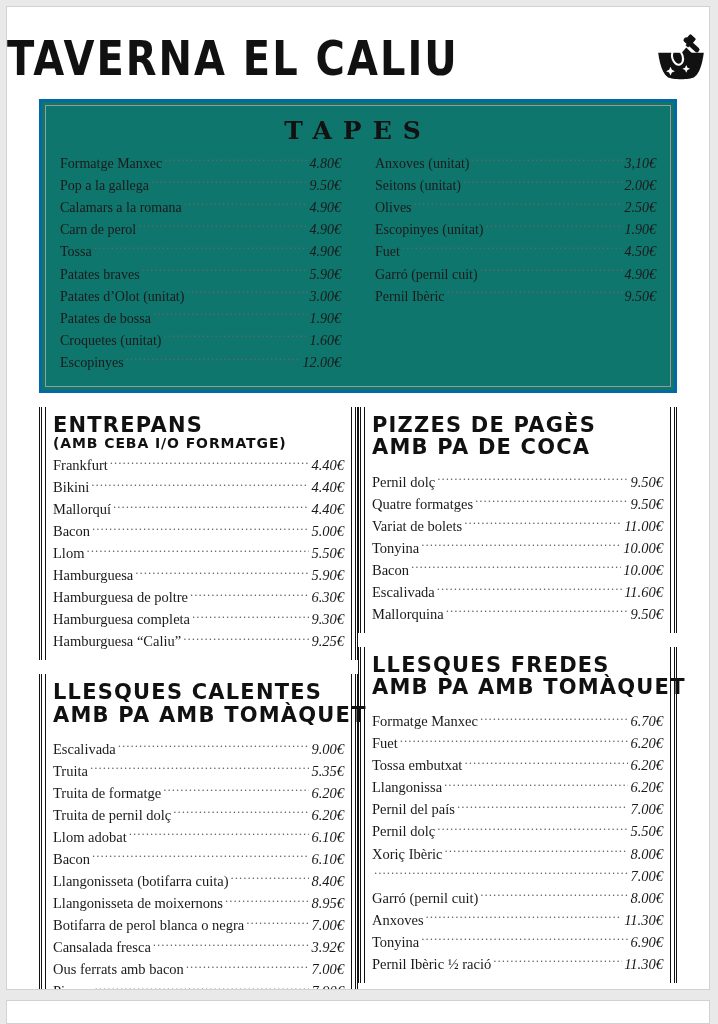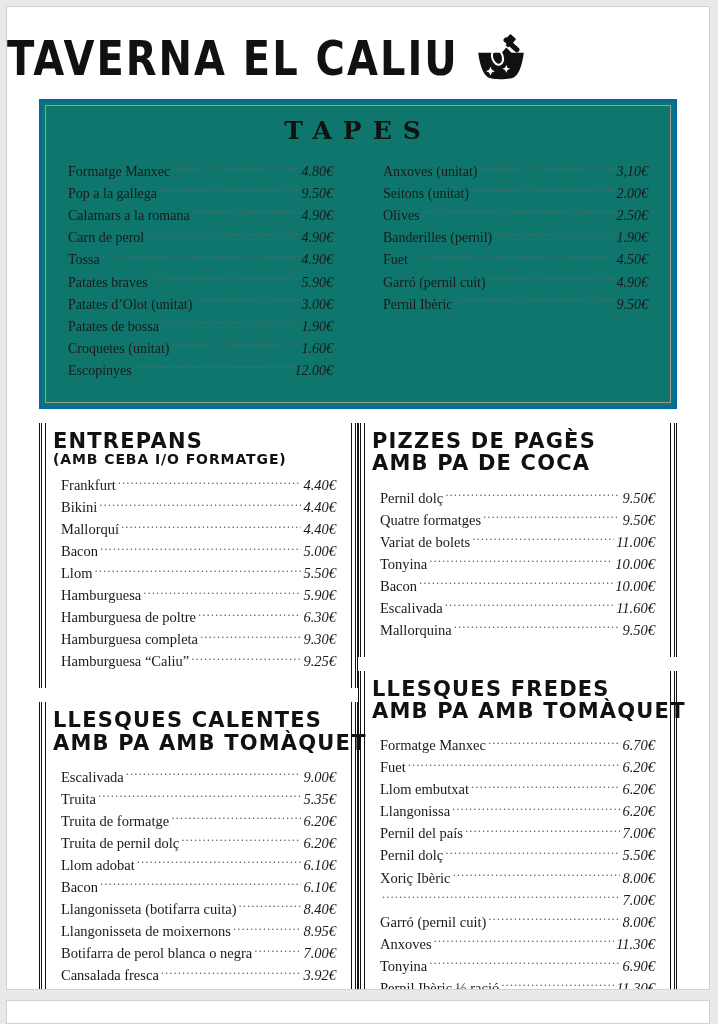--- a/index.html
+++ b/index.html
@@ -43,21 +43,21 @@
     background: #ffffff;
     border: 1px solid #d2d2d2;
     box-sizing: border-box;
   }
 
   
   .header {
     height: 92px;
     display: flex;
     align-items: center;
-    justify-content: flex-start;
+    justify-content: space-between;
     gap: 14px;
     padding-top: 10px;
     box-sizing: border-box;
   }
   .brand-title {
     font-family: "DejaVu Sans", sans-serif;
     font-weight: bold;
     font-size: 40px;
     letter-spacing: 2px;
     color: #111111;
@@ -150,21 +150,21 @@
     white-space: nowrap;
   }
   .sec-subtitle.small {
     font-size: 14px;
     letter-spacing: 0.9px;
   }
   .sec-head { margin-bottom: 4px; }
   .sec-head.gap-after { margin-bottom: 13px; }
 
   
-  .menu-list { margin: 8px; padding: 0; list-style: none; }
+  .menu-list { margin: 0; padding: 0; list-style: none; }
   .menu-row {
     display: flex;
     align-items: baseline;
     font-family: "Liberation Serif", serif;
     font-size: 14.5px;
     color: #1a1a1a;
     line-height: 1.52;
     white-space: nowrap;
   }
   .menu-row .name { flex: 0 0 auto; }
@@ -284,21 +284,21 @@
                 <span class="name">Seitons (unitat)</span>
                 <span class="leader"></span>
                 <span class="price">2.00€</span>
               </li>
               <li class="menu-row">
                 <span class="name">Olives</span>
                 <span class="leader"></span>
                 <span class="price">2.50€</span>
               </li>
               <li class="menu-row">
-                <span class="name">Banderilles (pernil)</span>
+                <span class="name">Escopinyes (unitat)</span>
                 <span class="leader"></span>
                 <span class="price">1.90€</span>
               </li>
               <li class="menu-row">
                 <span class="name">Fuet</span>
                 <span class="leader"></span>
                 <span class="price">4.50€</span>
               </li>
               <li class="menu-row">
                 <span class="name">Garró (pernil cuit)</span>
@@ -500,21 +500,21 @@
                 <span class="name">Formatge Manxec</span>
                 <span class="leader"></span>
                 <span class="price">6.70€</span>
               </li>
               <li class="menu-row">
                 <span class="name">Fuet</span>
                 <span class="leader"></span>
                 <span class="price">6.20€</span>
               </li>
               <li class="menu-row">
-                <span class="name">Llom embutxat</span>
+                <span class="name">Tossa embutxat</span>
                 <span class="leader"></span>
                 <span class="price">6.20€</span>
               </li>
               <li class="menu-row">
                 <span class="name">Llangonissa</span>
                 <span class="leader"></span>
                 <span class="price">6.20€</span>
               </li>
               <li class="menu-row">
                 <span class="name">Pernil del país</span>

